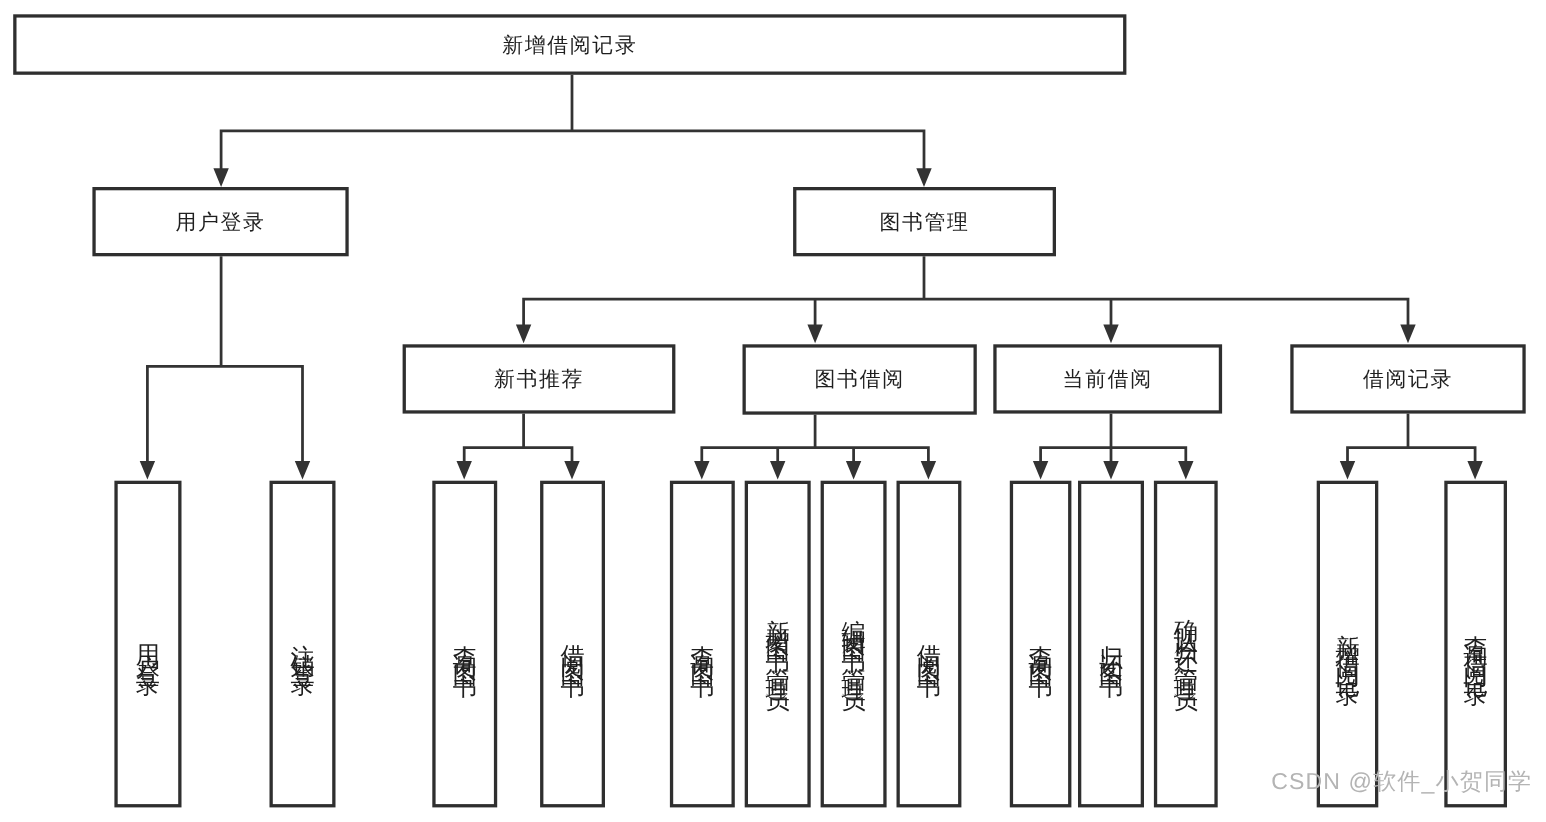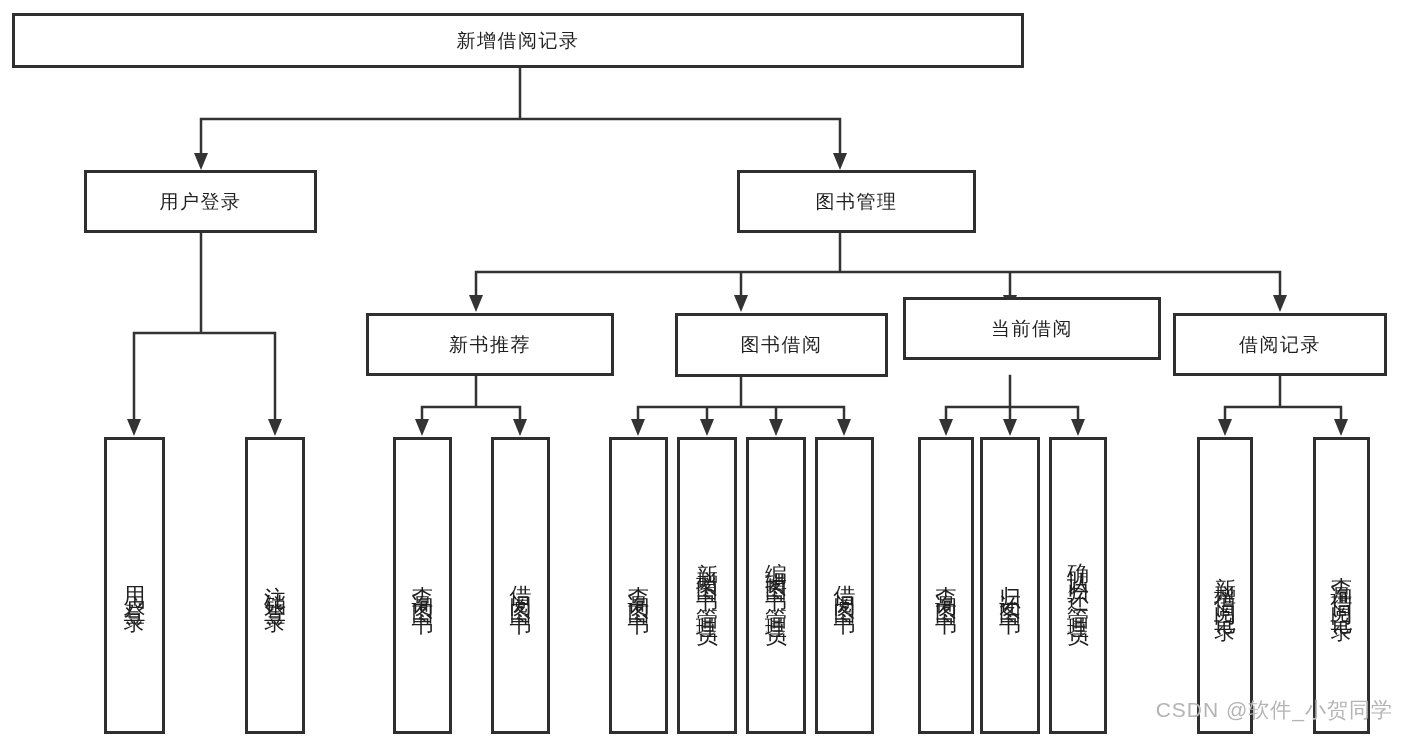--- a/index.html
+++ b/index.html
@@ -73,25 +73,25 @@
              M631 419 L645 419 L638 436 Z  M700 419 L714 419 L707 436 Z
              M769 419 L783 419 L776 436 Z  M837 419 L851 419 L844 436 Z
              M939 419 L953 419 L946 436 Z  M1003 419 L1017 419 L1010 436 Z
              M1071 419 L1085 419 L1078 436 Z  M1218 419 L1232 419 L1225 436 Z
              M1334 419 L1348 419 L1341 436 Z"></path>
   </svg>
 
   <div class="node h" style="left:12px; top:13px; width:1012px; height:55px;">新增借阅记录</div>
 
   <div class="node h" style="left:84px; top:170px; width:233px; height:63px;">用户登录</div>
-  <div class="node h" style="left:721px; top:170px; width:239px; height:63px;margin-left:16px;">图书管理</div>
+  <div class="node h" style="left:721px; top:170px; width:239px; height:63px;">图书管理</div>
 
   <div class="node h" style="left:366px; top:313px; width:248px; height:63px;">新书推荐</div>
   <div class="node h" style="left:639px; top:313px; width:213px; height:64px;margin-left:36px;">图书借阅</div>
-  <div class="node h" style="left:903px; top:297px; width:258px; height:63px;">当前借阅</div>
+  <div class="node h" style="left:903px; top:313px; width:208px; height:63px;">当前借阅</div>
   <div class="node h" style="left:1173px; top:313px; width:214px; height:63px;">借阅记录</div>
 
   <div class="node v" style="left:104px; top:437px; width:61px; height:297px;">用户登录</div>
   <div class="node v" style="left:245px; top:437px; width:60px; height:297px;">注销登录</div>
 
   <div class="node v" style="left:393px; top:437px; width:59px; height:297px;">查询图书</div>
   <div class="node v" style="left:491px; top:437px; width:59px; height:297px;">借阅图书</div>
 
   <div class="node v" style="left:609px; top:437px; width:59px; height:297px;">查询图书</div>
   <div class="node v" style="left:677px; top:437px; width:60px; height:297px;">新增图书（管理员）</div>

